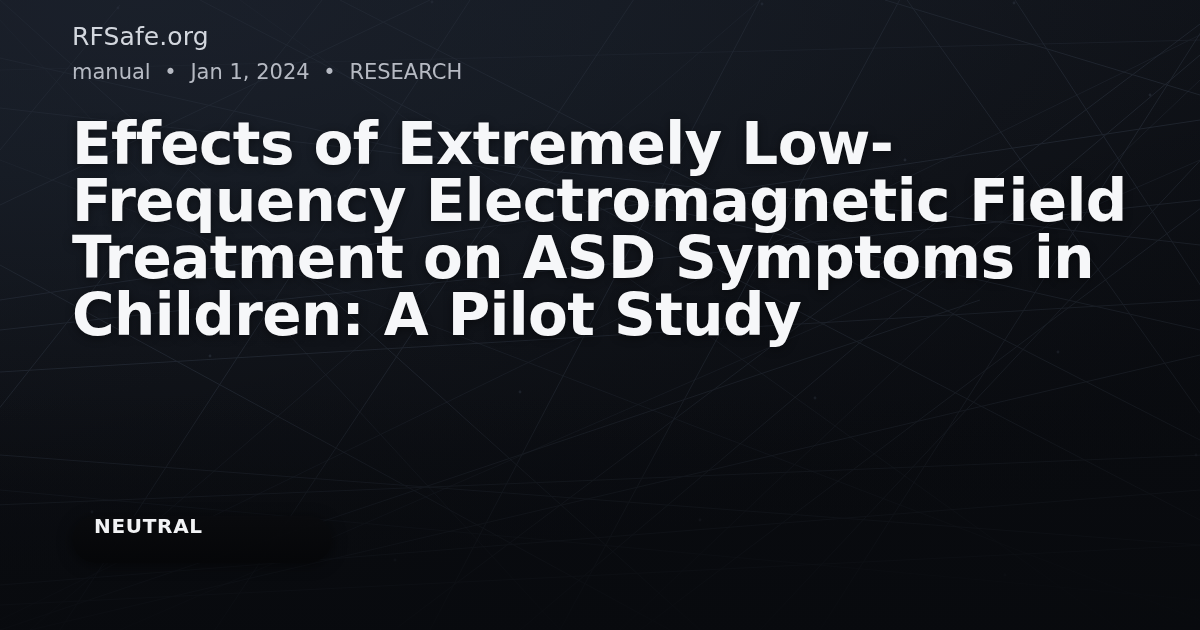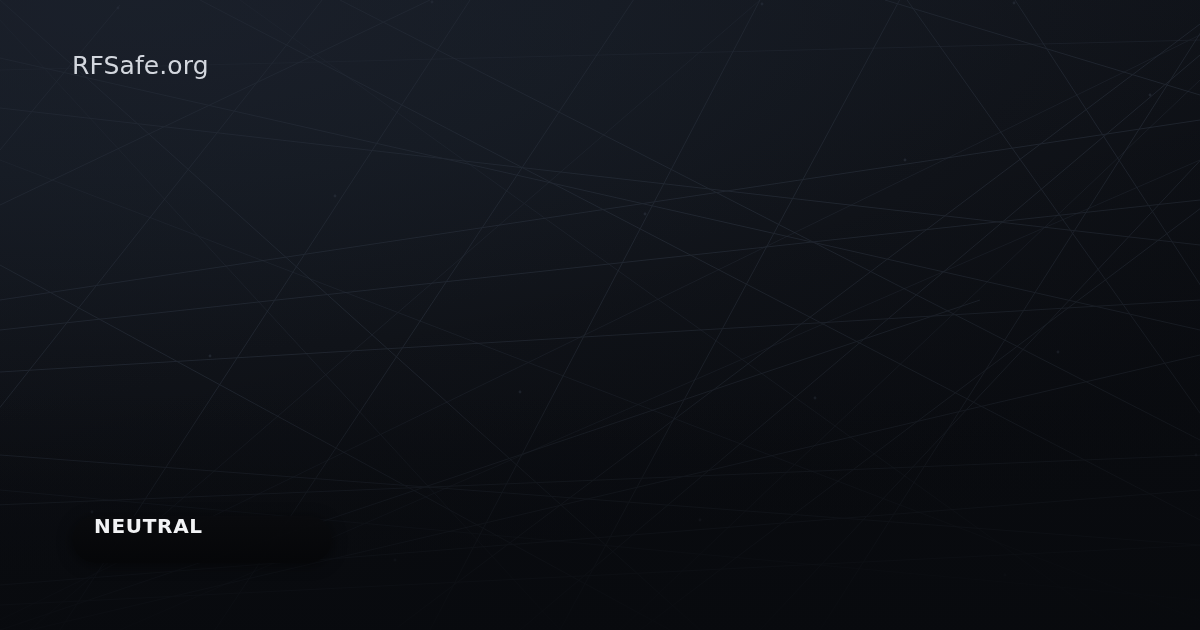--- a/index.html
+++ b/index.html
@@ -36,21 +36,21 @@
     background: linear-gradient(to bottom, rgba(8,10,14,0) 0%, rgba(8,10,14,0.85) 100%);
   }
   .bg-lines {
     position: absolute;
     inset: 0;
     opacity: 0.85;
   }
   .content {
     position: absolute;
     inset: 0;
-    padding: 49px 70px 0 72px;
+    padding: 20px 70px 0 72px;
     box-sizing: border-box;
   }
   .site-name {
     color: #d3d7de;
     font-size: 25px;
     font-weight: 400;
     line-height: 34px;
     letter-spacing: 0.1px;
     white-space: nowrap;
   }
@@ -174,21 +174,29 @@
     </g>
   </svg>
 
   <div class="bg-vignette"></div>
   <div class="bg-bottom-fade"></div>
 
   <div class="content">
 
     <div class="site-name">RFSafe.org</div>
 
-
+    <div class="meta-line">
+      <span>manual</span>
+      <span class="meta-sep">•</span>
+      <span>Jan 1, 2024</span>
+      <span class="meta-sep">•</span>
+      <span>RESEARCH</span>
+    </div>
+
+    <h1 class="title">Effects of Extremely Low-Frequency Electromagnetic Field Treatment on ASD Symptoms in Children: A Pilot Study</h1>
 
   </div>
 
   <div class="badge-row">
     <div class="badge">
       <span class="badge-label">NEUTRAL</span>
     </div>
   </div>
 
 </div>

